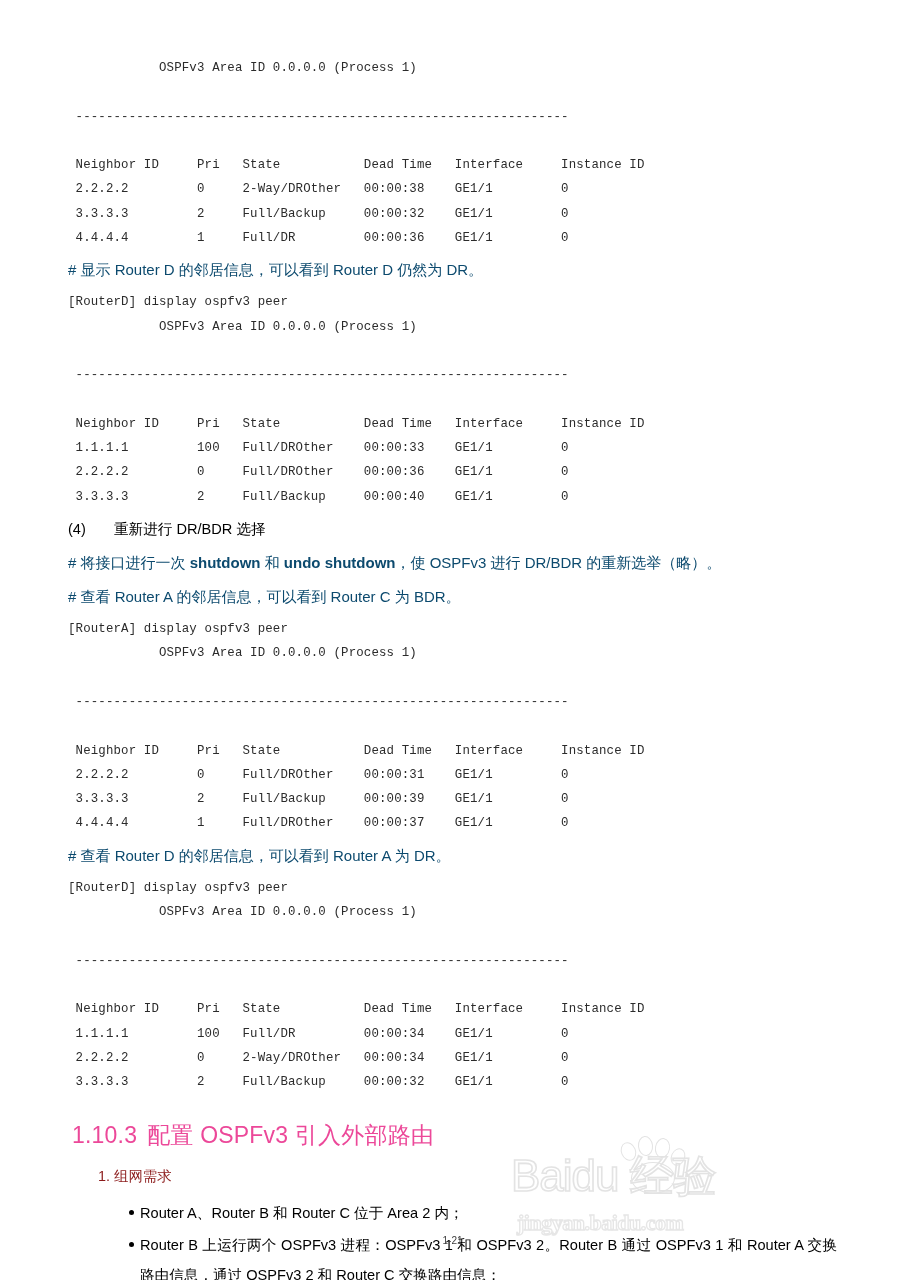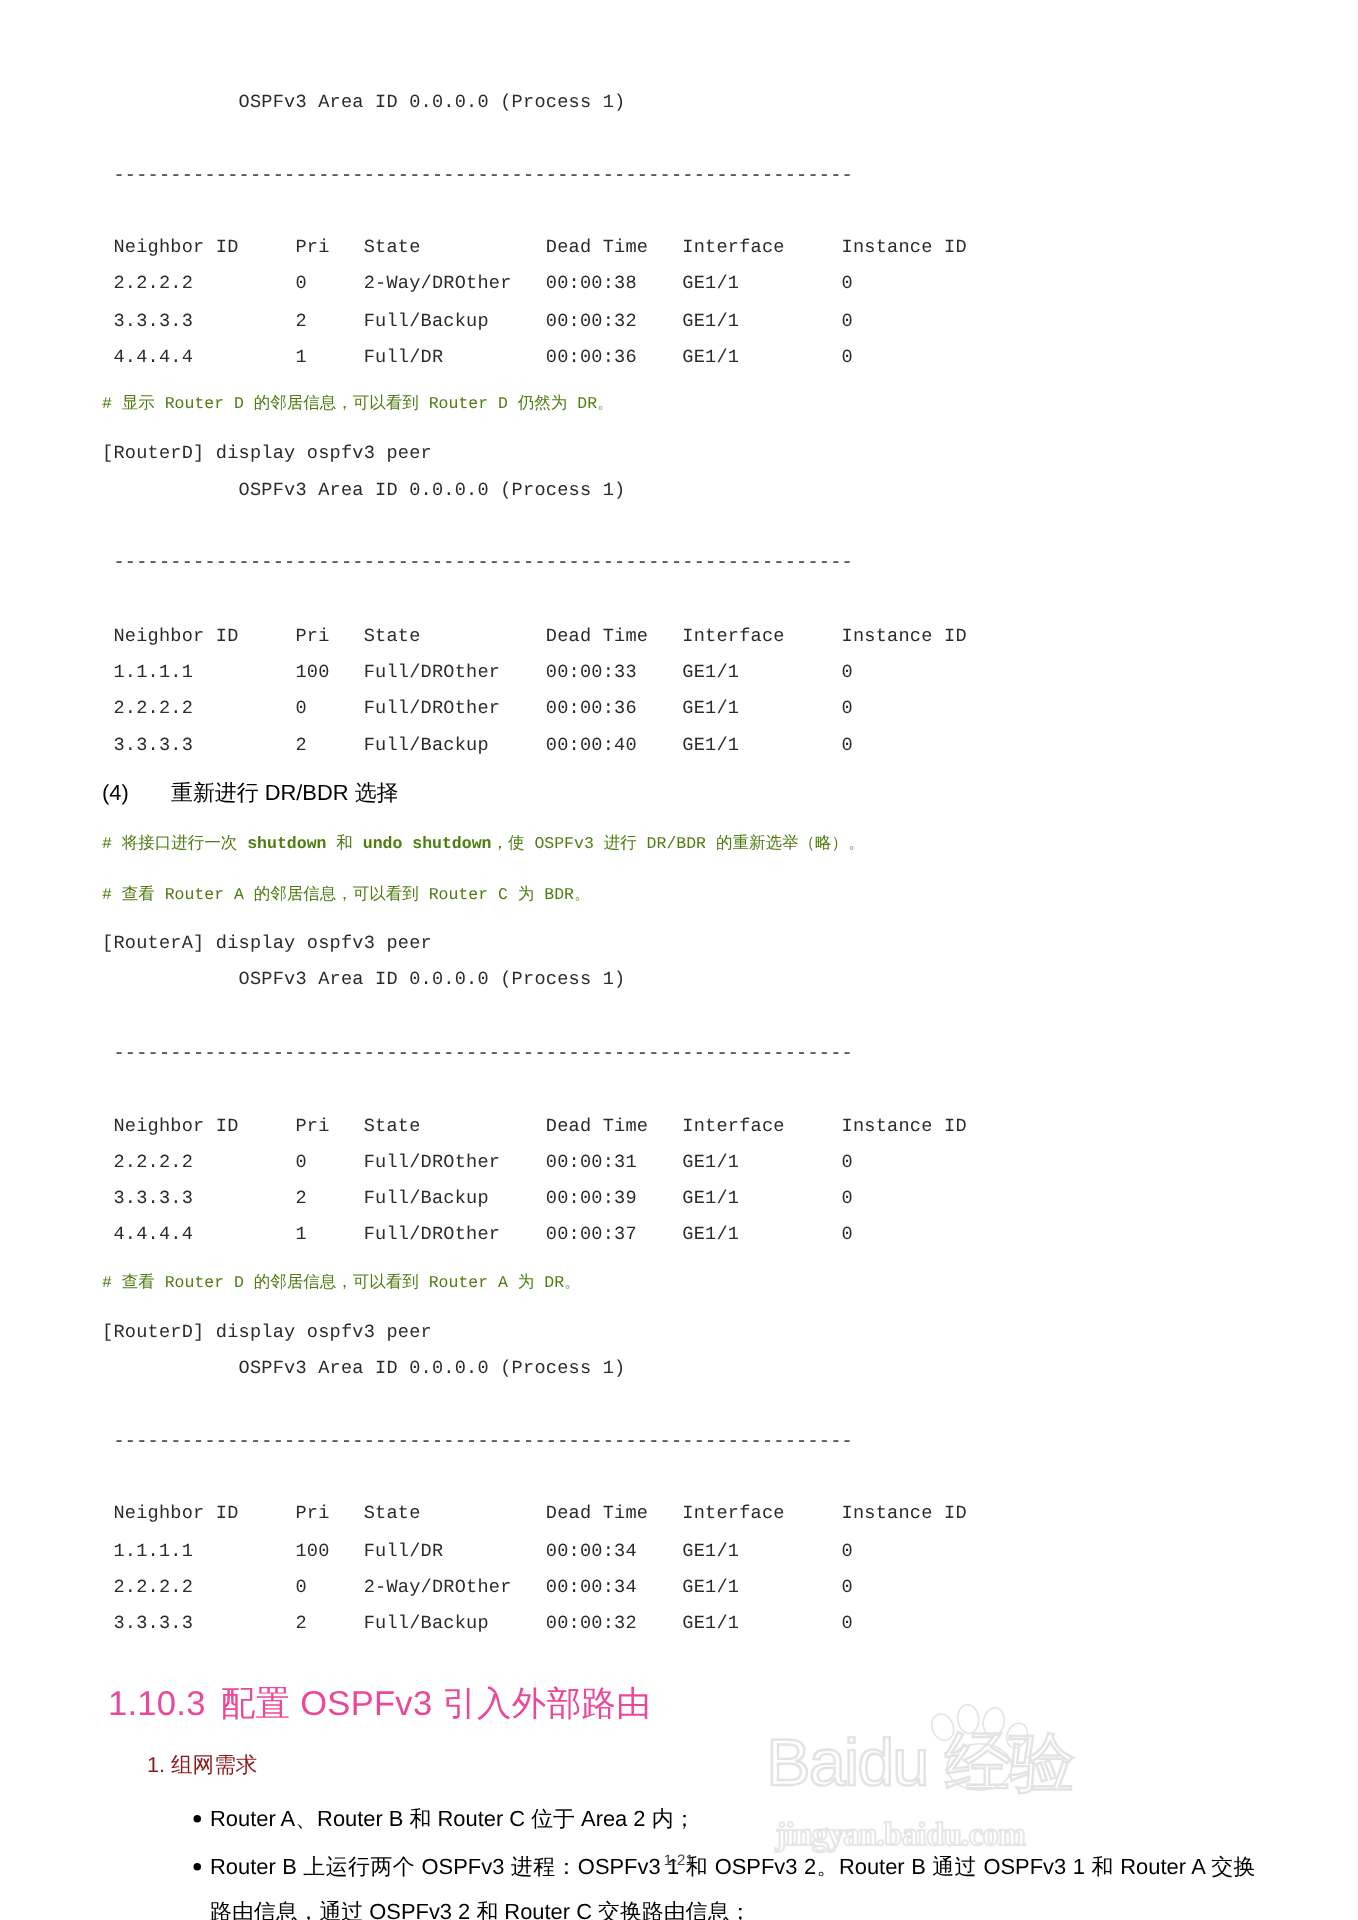--- a/index.html
+++ b/index.html
@@ -41,24 +41,24 @@
     line-height: 24.3px;
     color: #2b2b2b;
     white-space: pre;
     letter-spacing: 0.15px;
     margin: 0;
     padding: 0;
   }
 
   
   .para {
-    font-family: Liberation Mono, monospace;
-    font-size: 11px;
+    font-family: Liberation Sans, sans-serif;
+    font-size: 15px;
     line-height: 28px;
-    color: #4d7c0f;
+    color: #0c4a6e;
     margin: 0;
     padding: 0;
   }
   .para.hash { margin: 6px 0 6px 0; }
   .para b, .para strong { font-weight: bold; }
 
   .numitem {
     font-family: "Liberation Sans", sans-serif;
     font-size: 14.6px;
     line-height: 28px;

